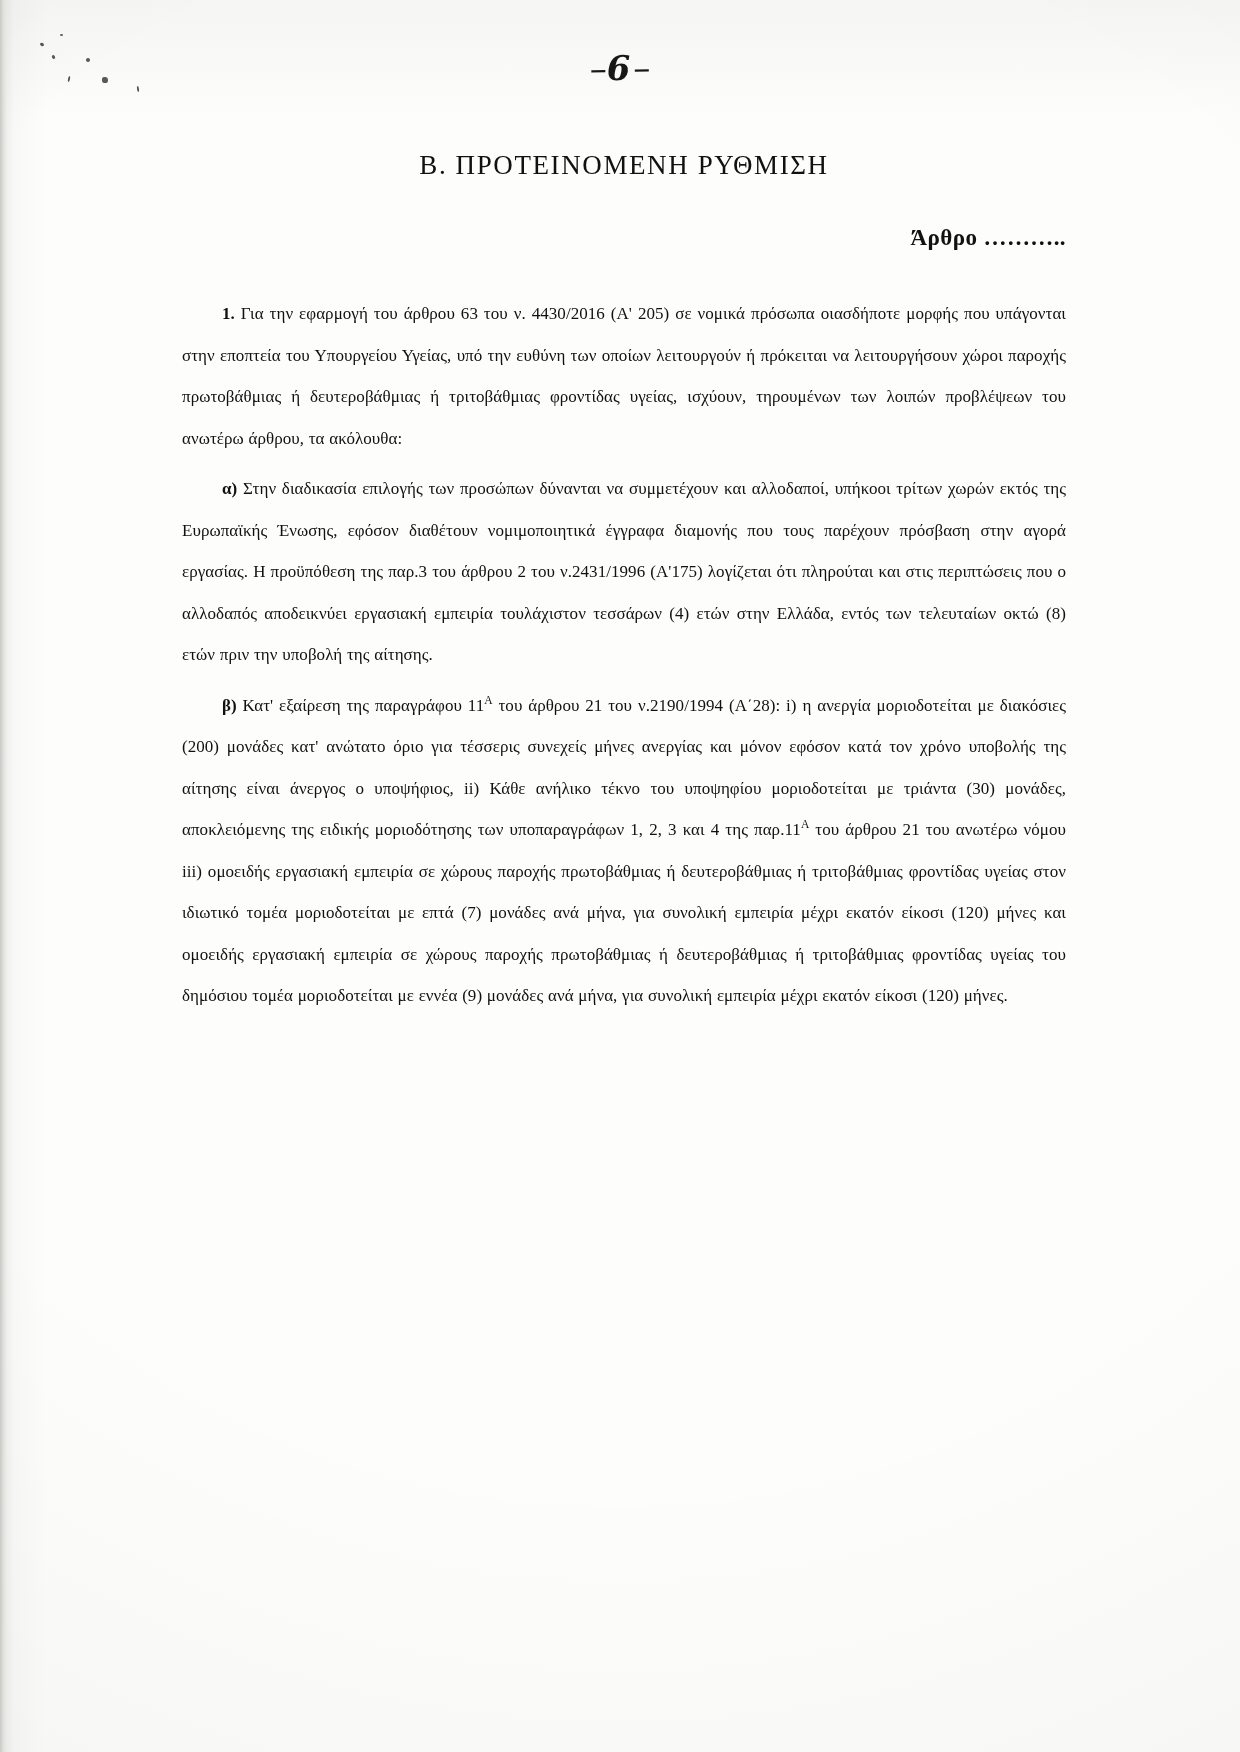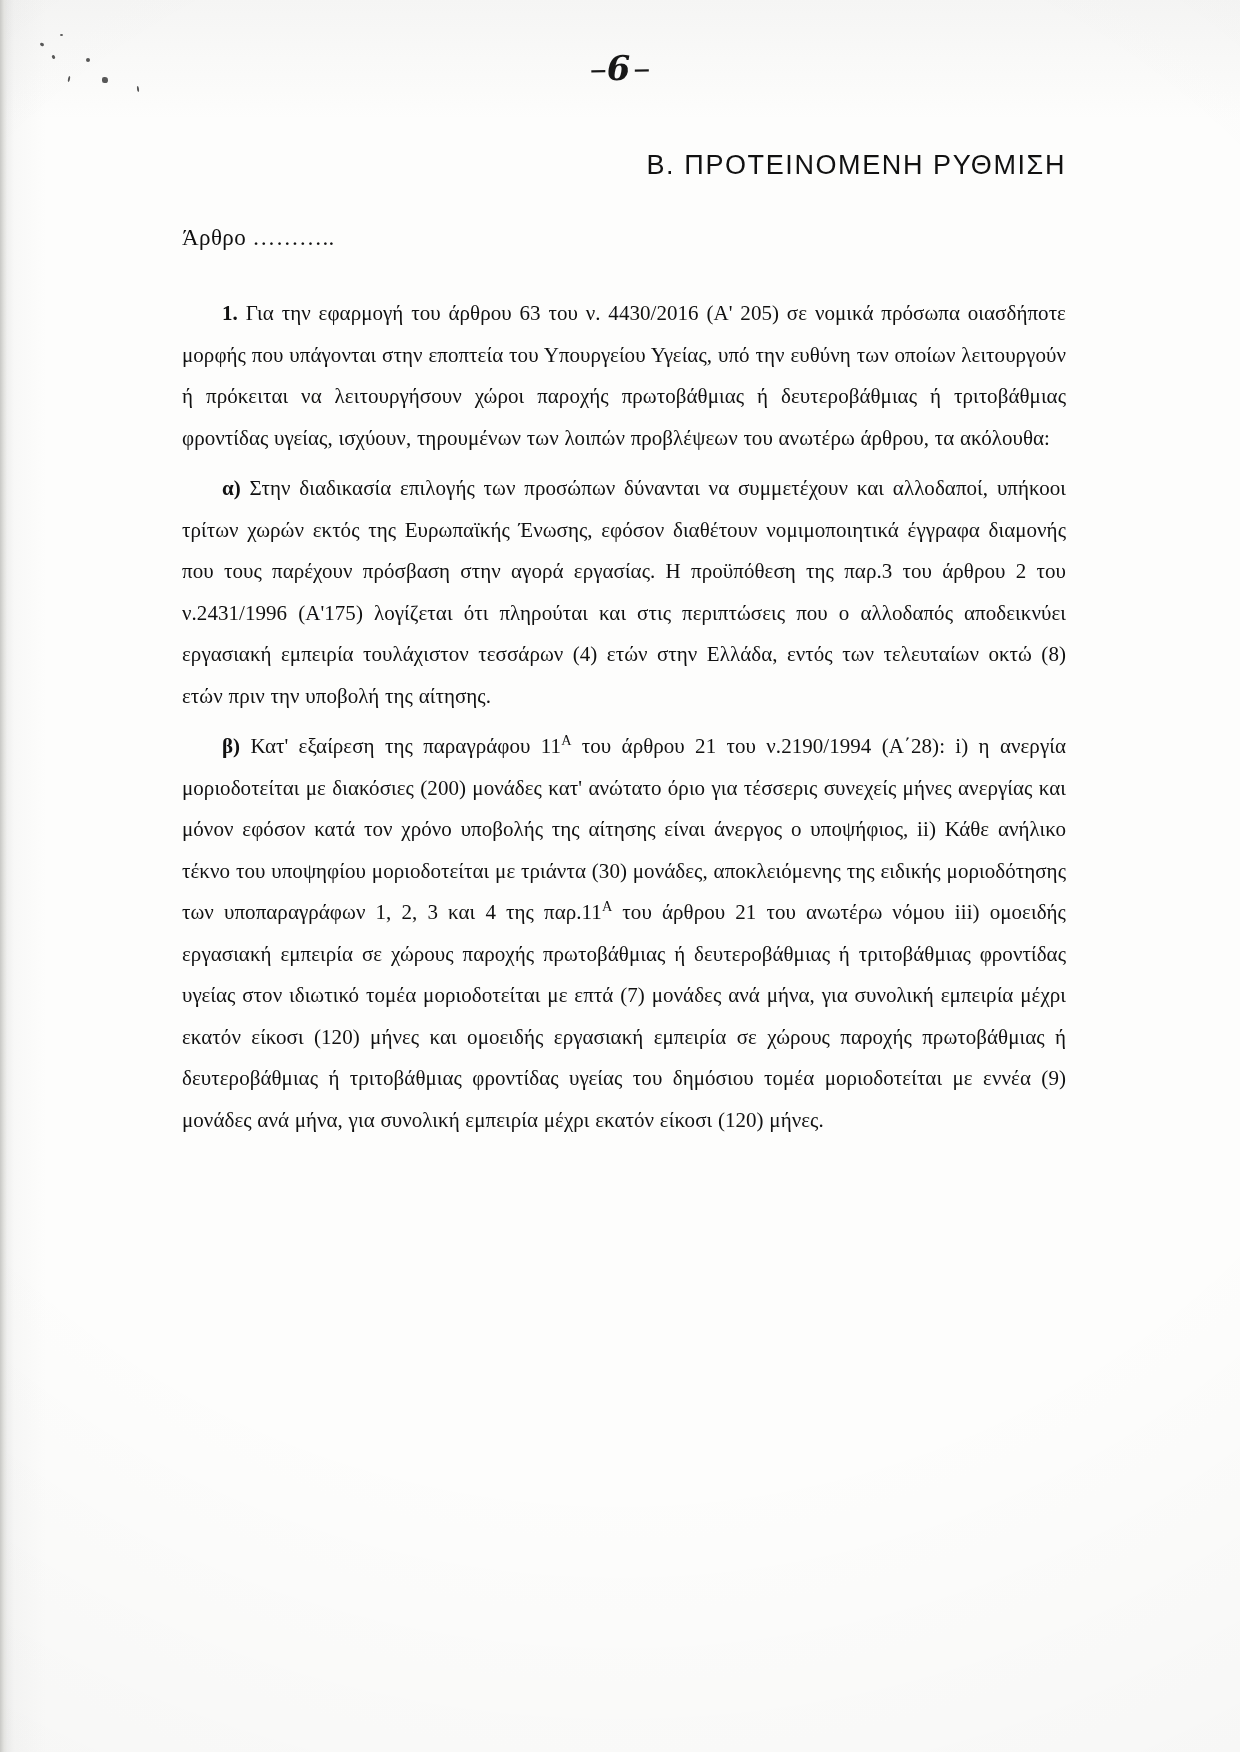--- a/index.html
+++ b/index.html
@@ -66,38 +66,39 @@
   .folio .dash { font-style: normal; font-weight: 400; letter-spacing: 0; }
 
   .body {
     position: absolute;
     left: 182px;
     top: 150px;
     width: 884px;
   }
 
   .doc-title {
-    text-align: right;
+    text-align: center;
     font-size: 27px;
     letter-spacing: 1.6px;
     margin: 0 0 44px 0;
     font-weight: 400;
-    font-family: Liberation Sans, sans-serif;
+    font-family: Liberation Serif, serif;
   }
 
   .article-line {
-    text-align: left;
+    text-align: right;
     font-size: 23px;
     margin: 0 0 42px 0;
     letter-spacing: 0.4px;
+    font-weight: bold;
   }
 
   p.para {
     margin: 0 0 4px 0;
-    font-size: 21px;
+    font-size: 17px;
     line-height: 41.5px;
     text-align: justify;
     text-justify: inter-word;
     text-indent: 40px;
     letter-spacing: 0.05px;
     word-spacing: 0.4px;
   }
   p.para.gap   { margin-top: 9px; }
 
   .lead { font-weight: 700; }

